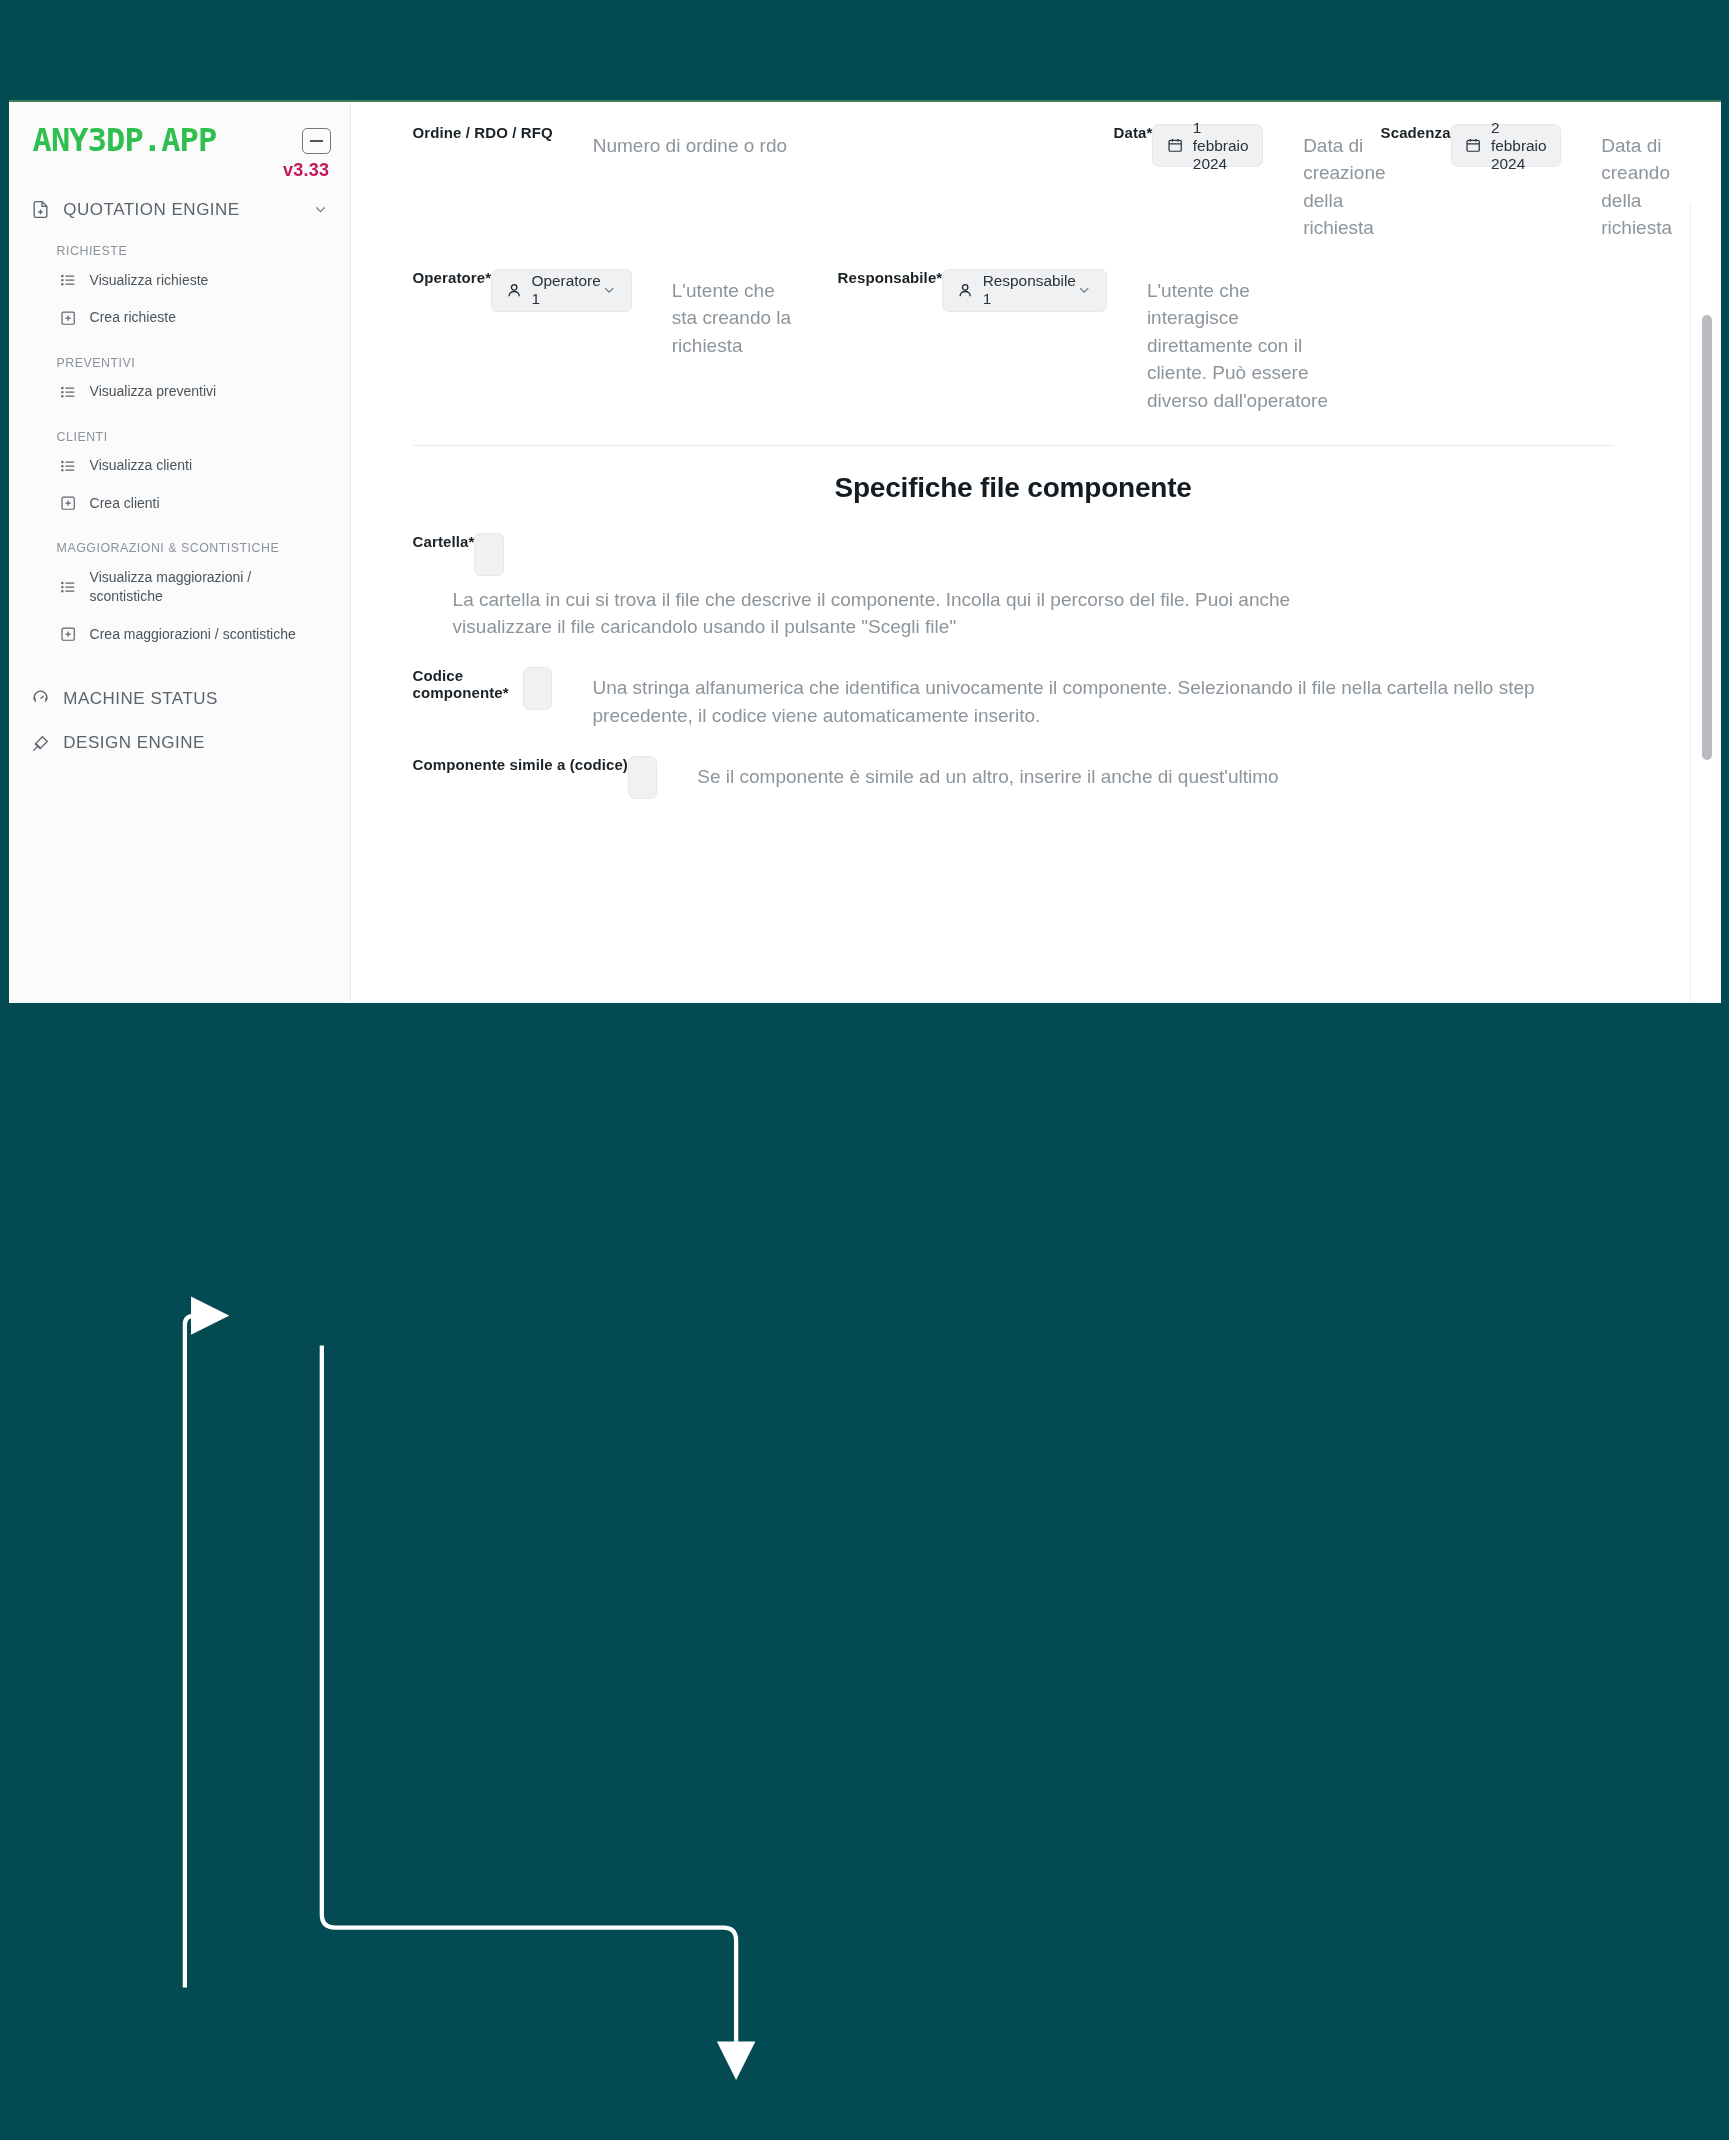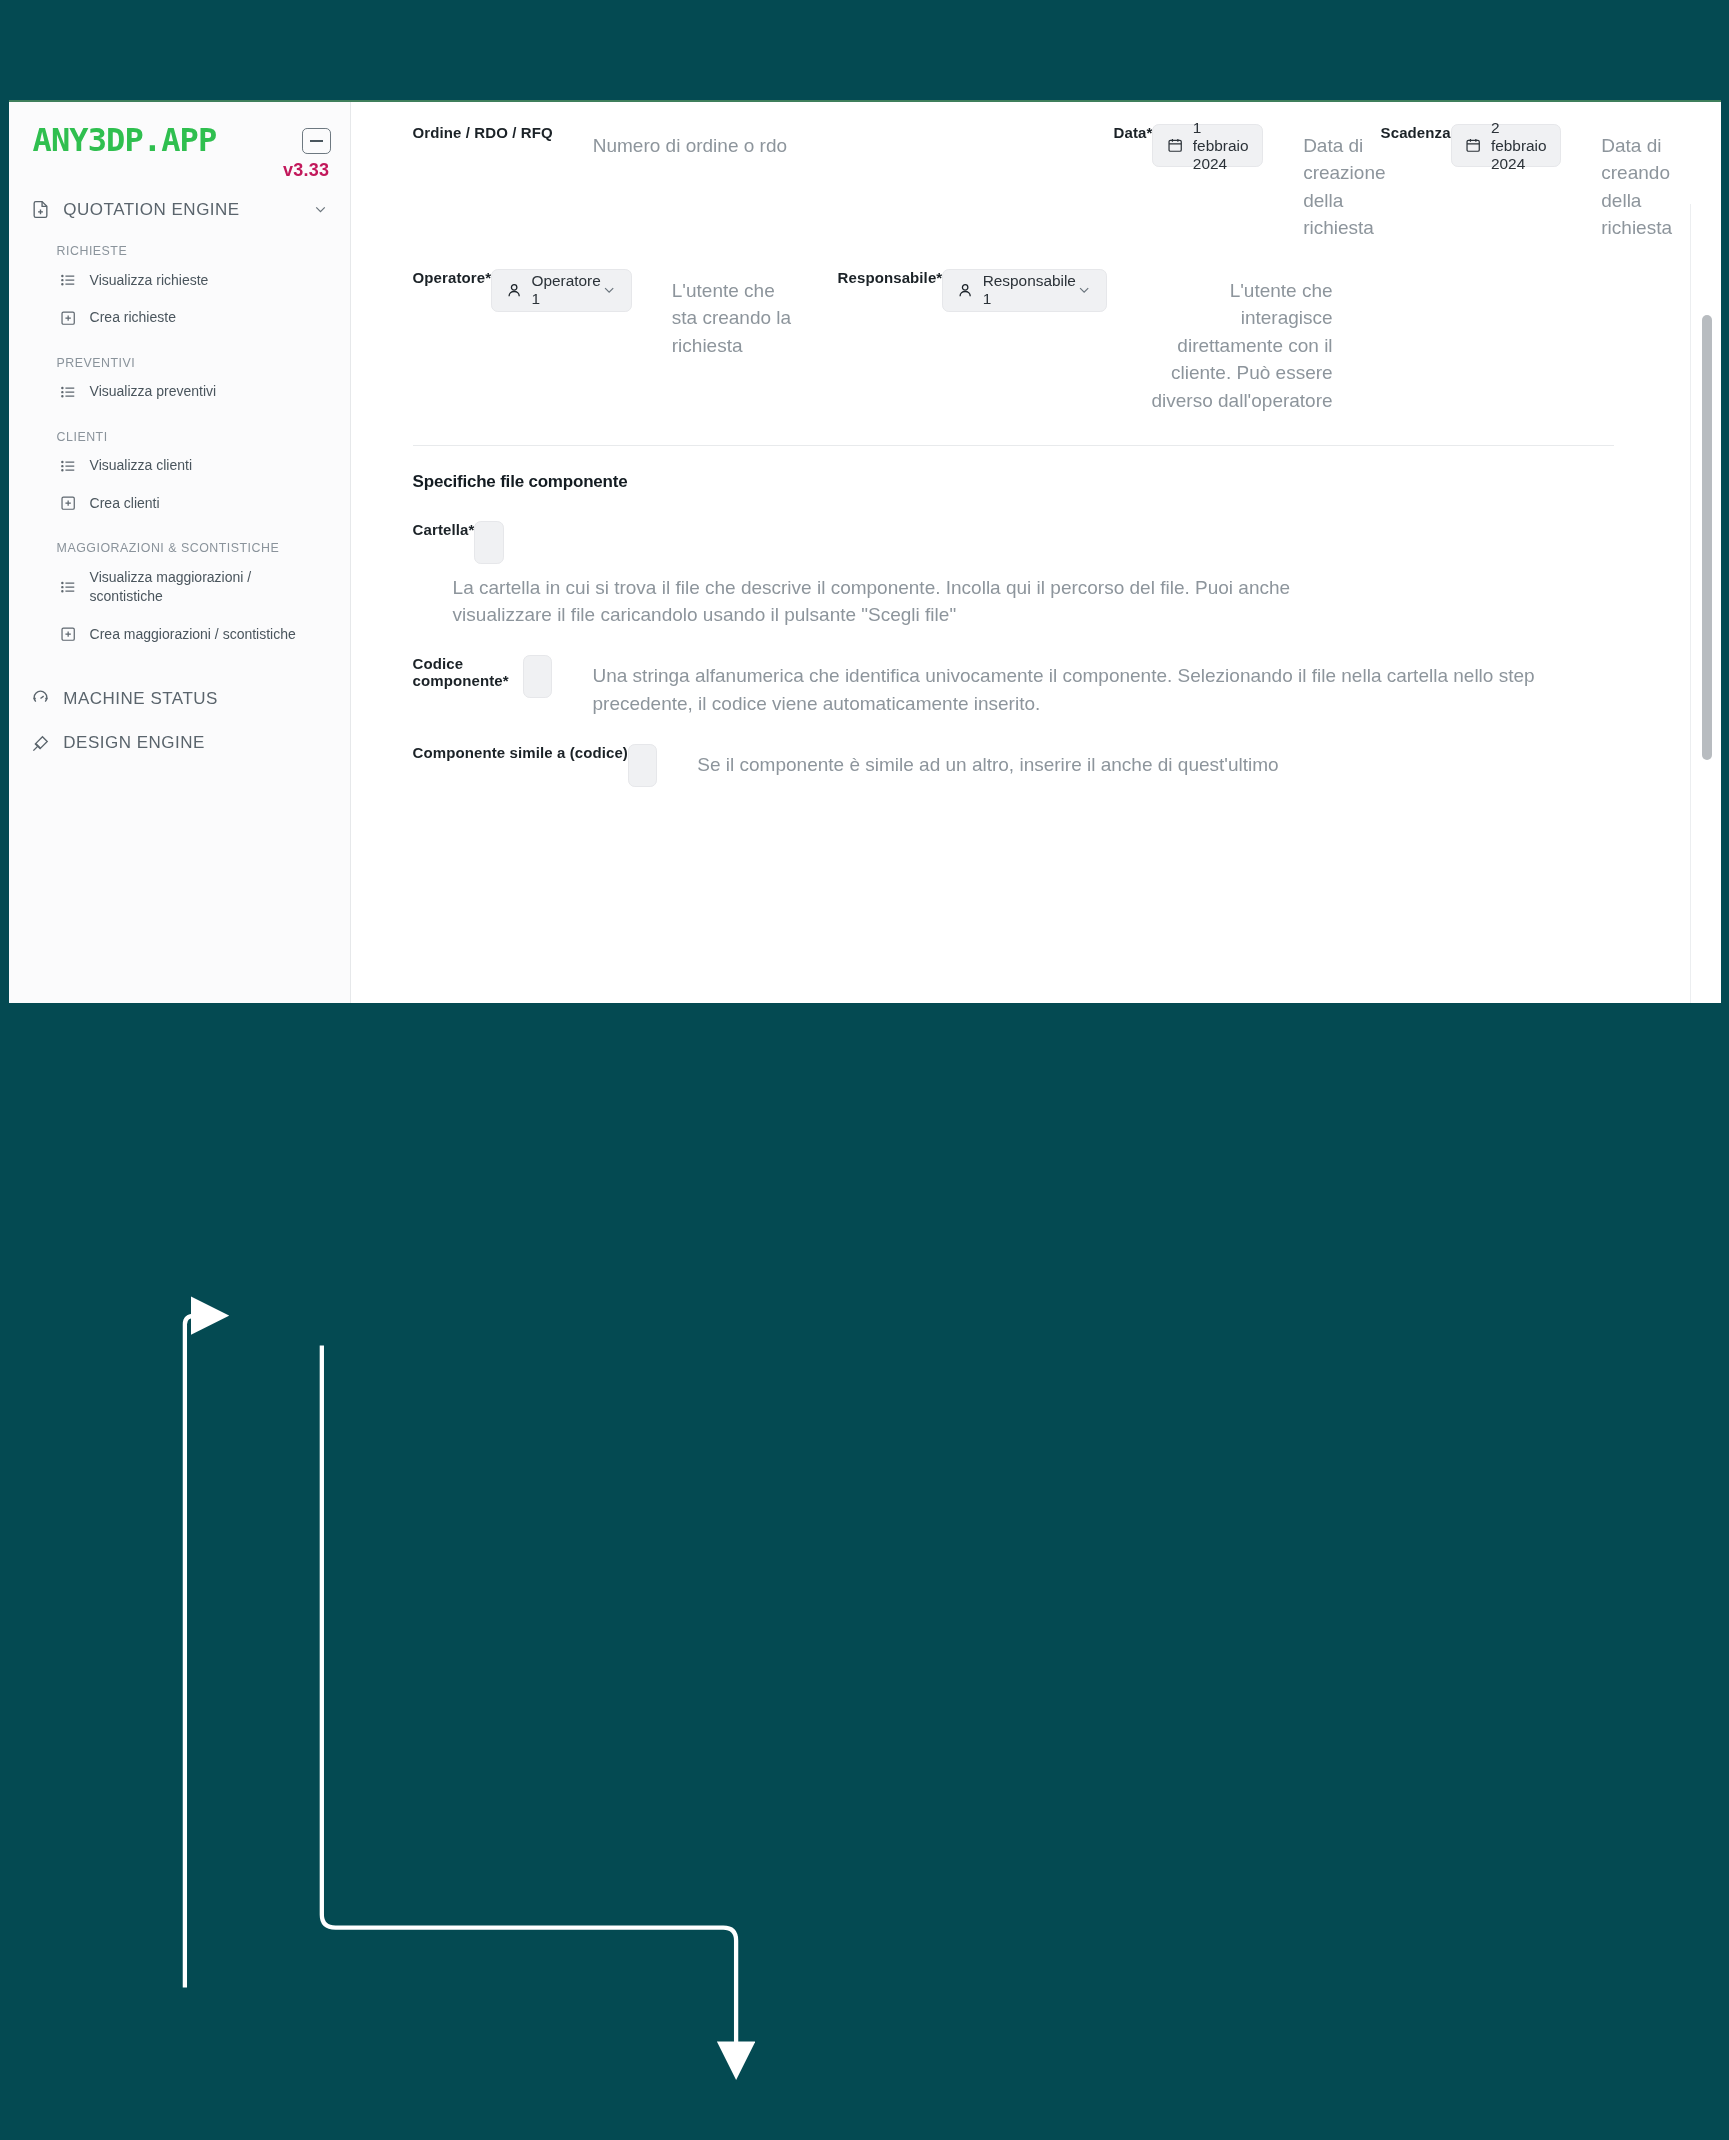--- a/index.html
+++ b/index.html
@@ -102,22 +102,22 @@
   }
   .finput.ph { color: #9aa1a8; }
   .fhelp {
     font-size: 19px; color: #8d959c; margin-top: 7.7px; line-height: 1.45; margin-left: 40px;
   }
   .ficon { margin-right: 9.4px; display: flex; align-items: center; }
   .fchev { margin-left: auto; display: flex; align-items: center; }
 
   hr.sep { border: none; border-top: 0.9px solid #e8eaec; margin: 31px 0 0 0; }
   h2.sect {
-    font-size: 17px; font-weight: bold; color: #141c22;
-    margin: 26px 0 0 0; letter-spacing: -0.2px;
+    font-size: 28px; font-weight: bold; color: #141c22;
+    margin: 26px 0 0 0; letter-spacing: -0.2px; text-align: center;
   }
 
   .file-pick {
     background: #f0f1f3; border: 0.9px solid #e6e7ea; border-radius: 6.8px;
     height: 43px; display: flex; align-items: center; padding: 0 13.7px;
     font-size: 15.4px; gap: 10.3px;
   }
   .file-pick .btn { font-weight: bold; color: #20272c; }
   .file-pick .nm { color: #3a434a; }
 
@@ -337,21 +337,21 @@
                 <path d="M4.5 21c0-4.2 3.4-7 7.5-7s7.5 2.8 7.5 7"></path>
             </svg>
           </span>
           <span>Responsabile 1</span>
           <span class="fchev">
             <svg class="ic" width="16.3" height="16.3" viewBox="0 0 24 24" fill="none" stroke="#6b757d" stroke-width="1.8">
               <path d="M6 9l6 6 6-6"></path>
             </svg>
           </span>
         </div>
-        <div class="fhelp" style="max-width:454px;text-align:right;">L'utente che interagisce direttamente con il cliente. Può essere diverso dall'operatore</div>
+        <div class="fhelp" style="max-width:454px;">L'utente che interagisce direttamente con il cliente. Può essere diverso dall'operatore</div>
       </div>
     </div>
 
     <hr class="sep">
 
     <h2 class="sect">Specifiche file componente</h2>
 
     <div class="row" style="gap:17px; margin-top:29px;">
       <div class="fld" style="width:871px;">
         <div class="flabel">Cartella*</div>

